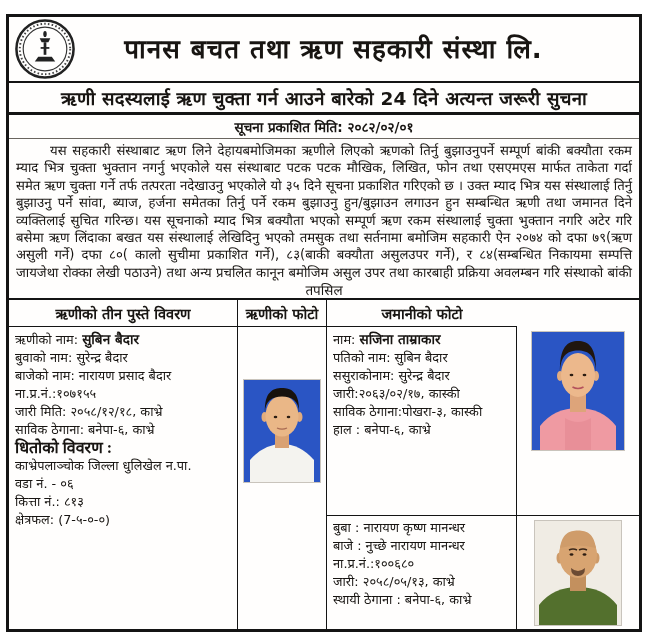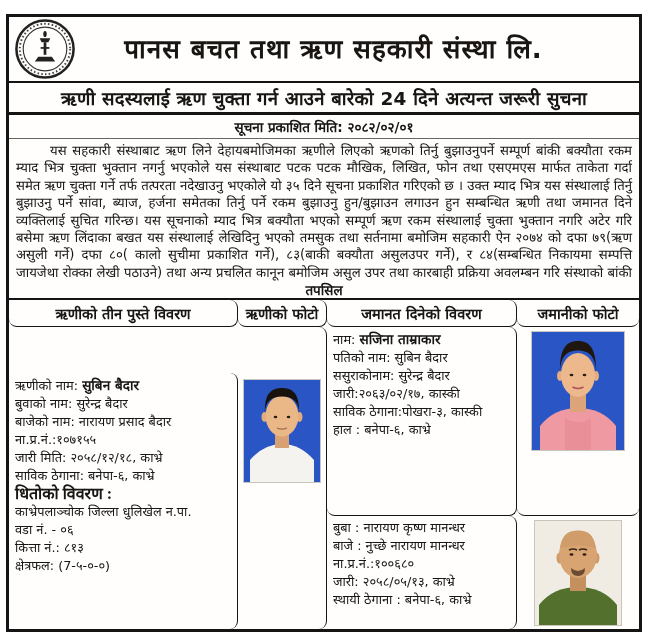--- a/index.html
+++ b/index.html
@@ -18,36 +18,36 @@
   .org-addr{font-size:12.5px;font-weight:bold;margin-top:2px;}
   
   .title-bar{height:29px;border-bottom:3px solid #141414;display:flex;align-items:center;
              justify-content:center;font-size:18.5px;font-weight:bold;letter-spacing:.2px;flex:0 0 auto;}
   
   .date-strip{height:23px;border-bottom:1.5px solid #6a655f;display:flex;align-items:center;
               justify-content:center;font-size:13.5px;font-weight:600;flex:0 0 auto;}
   
   .body-para{height:139px;padding:3px 7px 0 7px;font-size:13.2px;line-height:17.4px;
              text-align:justify;text-indent:34px;overflow:hidden;flex:0 0 auto;}
-  .tapasil{height:17px;text-align:center;font-weight:bold;font-size:13.5px;flex:0 0 auto;}
+  .tapasil{height:17px;text-align:center;font-weight:normal;font-size:13.5px;flex:0 0 auto;}
   
   .tbl{flex:1 1 auto;display:grid;border-top:2px solid #141414;
        grid-template-columns:229px 89px 190px 1fr;
        grid-template-rows:27px 189px 1fr;}
   .cell{border-right:1.6px solid #141414;border-bottom:1.6px solid #141414;
-        overflow:hidden;background:#fffefd;border-radius:8px;}
+        overflow:hidden;background:#fffefd;}
   .cell.last-col{border-right:none;}
   .cell.last-row{border-bottom:none;}
   .th{display:flex;align-items:center;justify-content:center;font-weight:bold;
       font-size:14.5px;border-bottom:1.8px solid #141414;}
   .dcell{padding:3px 6px 0 6px;font-size:12.8px;line-height:18px;}
   .line{white-space:nowrap;}
   .nm{font-weight:bold;font-size:13.6px;}
   .subhead{font-weight:bold;font-size:16px;font-family:Liberation Serif, serif;}
-  .c-borrower{grid-column:1;grid-row:2/4;margin-top:46px;}
+  .c-borrower{grid-column:1;grid-row:2/4;}
   .c-bphoto{grid-column:2;grid-row:2/4;}
   .c-g1{grid-column:3;grid-row:2;}
   .c-g1p{grid-column:4;grid-row:2;}
   .c-g2{grid-column:3;grid-row:3;}
   .c-g2p{grid-column:4;grid-row:3;}
   .photo{display:block;margin:0 auto;border:1px solid #c9c4bc;}
   .ph-borrower{margin-top:52px;}
   .ph-g1{margin-top:4px;}
   .ph-g2{margin-top:4px;}
 </style>
@@ -79,21 +79,20 @@
   <div class="date-strip">सूचना प्रकाशित मिति: २०८२/०२/०१</div>
 
   <div class="body-para">यस सहकारी संस्थाबाट ऋण लिने देहायबमोजिमका ऋणीले लिएको ऋणको तिर्नु बुझाउनुपर्ने सम्पूर्ण बांकी बक्यौता रकम म्याद भित्र चुक्ता भुक्तान नगर्नु भएकोले यस संस्थाबाट पटक पटक मौखिक, लिखित, फोन तथा एसएमएस मार्फत ताकेता गर्दा समेत ऋण चुक्ता गर्ने तर्फ तत्परता नदेखाउनु भएकोले यो ३५ दिने सूचना प्रकाशित गरिएको छ । उक्त म्याद भित्र यस संस्थालाई तिर्नु बुझाउनु पर्ने सांवा, ब्याज, हर्जना समेतका तिर्नु पर्ने रकम बुझाउनु हुन/बुझाउन लगाउन हुन सम्बन्धित ऋणी तथा जमानत दिने व्यक्तिलाई सुचित गरिन्छ। यस सूचनाको म्याद भित्र बक्यौता भएको सम्पूर्ण ऋण रकम संस्थालाई चुक्ता भुक्तान नगरि अटेर गरि बसेमा ऋण लिंदाका बखत यस संस्थालाई लेखिदिनु भएको तमसुक तथा सर्तनामा बमोजिम सहकारी ऐन २०७४ को दफा ७९(ऋण असुली गर्ने) दफा ८०( कालो सुचीमा प्रकाशित गर्ने), ८३(बाकी बक्यौता असुलउपर गर्ने), र ८४(सम्बन्धित निकायमा सम्पत्ति जायजेथा रोक्का लेखी पठाउने) तथा अन्य प्रचलित कानून बमोजिम असुल उपर तथा कारबाही प्रक्रिया अवलम्बन गरि संस्थाको बांकी बक्यौता असुल उपर गरिने व्यहोरा समेत अवगत गराईन्छ।</div>
 
   <div class="tapasil">तपसिल</div>
 
   <div class="tbl">
 
     <div class="cell th">ऋणीको तीन पुस्ते विवरण</div>
     <div class="cell th">ऋणीको फोटो</div>
-    <div class="cell th">जमानत दिनेको विवरण</div>
     <div class="cell th last-col">जमानीको फोटो</div>
 
     <div class="cell dcell c-borrower last-row">
       <div class="line">
         <span>ऋणीको नाम:</span>
         <span class="nm">सुबिन बैदार</span>
       </div>
       <div class="line">बुवाको नाम: सुरेन्द्र बैदार</div>
       <div class="line">बाजेको नाम: नारायण प्रसाद बैदार</div>
       <div class="line">ना.प्र.नं.:१०७१५५</div>

